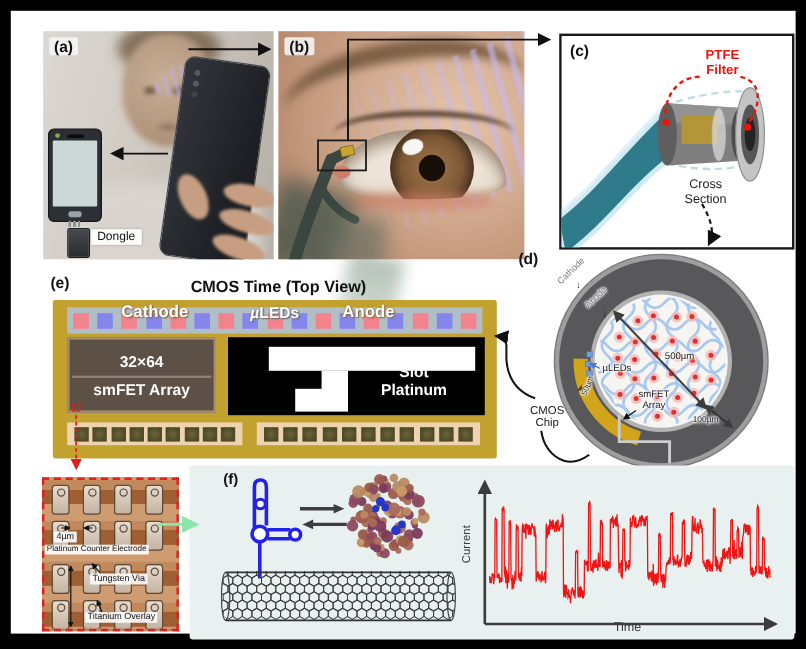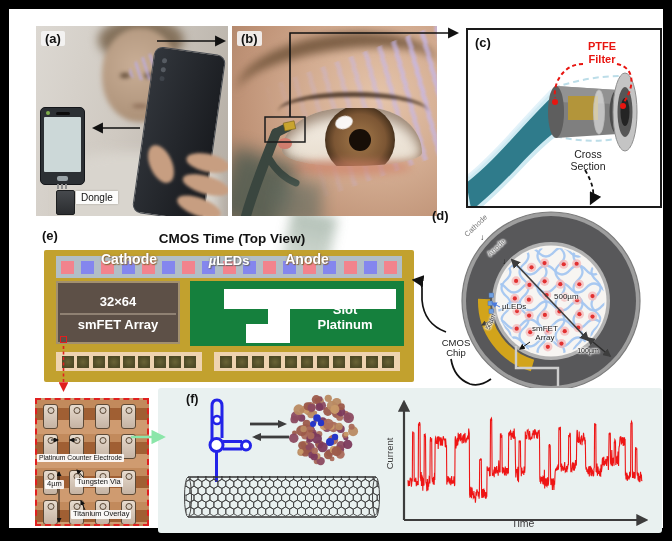--- a/index.html
+++ b/index.html
@@ -55,21 +55,21 @@
   
   #panel-e{left:36px;top:226px;width:392px;height:158px;}
   .etitle{position:absolute;left:0;top:5px;width:100%;text-align:center;font-size:13.5px;font-weight:bold;color:#111;}
   .gold{position:absolute;left:8px;top:24px;width:370px;height:132px;background:#c2a12e;border-radius:2px;}
   .ustrip{position:absolute;left:12px;top:6px;width:346px;height:22px;background:#b2bec6;display:flex;align-items:center;justify-content:space-between;padding:0 5px;box-sizing:border-box;}
   .uled{width:13px;height:13px;display:inline-block;}
   .uled-label{position:absolute;left:0;right:0;top:3px;display:block;text-align:center;font-size:13px;font-weight:bold;color:#fff;text-shadow:0 0 2px #777,1px 1px 1px #666;}
   .uled-label::first-letter{font-style:italic;}
   .smfet{position:absolute;left:12px;top:31px;width:124px;height:63px;background:#5d5047;border:2px solid #a2906f;box-sizing:border-box;color:#fff;font-weight:bold;font-size:13px;text-align:center;display:flex;flex-direction:column;justify-content:center;}
   .smfet .l1{border-bottom:2px solid #8f8173;padding-bottom:4px;margin:0 2px 2px 2px;}
-  .antenna{position:absolute;left:146px;top:31px;width:214px;height:65px;background:#15803d;}
+  .antenna{position:absolute;left:146px;top:31px;width:214px;height:65px;background:#000000;}
   .slotw{position:absolute;background:#fff;}
   .anttext{position:absolute;right:4px;top:22px;width:110px;text-align:center;color:#fff;font-weight:bold;font-size:13px;line-height:1.15;}
   .padstrip{position:absolute;top:102px;height:19px;background:#eed3b0;display:flex;align-items:center;justify-content:space-between;padding:0 6px;box-sizing:border-box;}
   .pad{width:12px;height:12px;background:radial-gradient(#6a6436,#4e4a26 70%);filter:blur(.4px);}
   .padlab{position:absolute;left:0;right:0;top:1px;text-align:center;font-size:14px;font-weight:bold;color:#fff;text-shadow:0 0 2px #8a6a3a,1px 1px 1px #8a6a3a;}
   .redmark{position:absolute;left:16px;top:86px;width:7px;height:7px;border:1.6px solid #e02020;box-sizing:border-box;}
   
   #panel-micro{left:35px;top:398px;width:114px;height:128px;border:2px dashed #e02020;box-sizing:border-box;background:#b97f52;background-image:repeating-linear-gradient(180deg,#c28a5c 0 8px,#a05f33 8px 20px,#cf9b70 20px 34px),linear-gradient(90deg,rgba(110,55,18,.15) 0 8px,rgba(255,255,255,0) 8px 28px);overflow:hidden;}
   .pill{position:absolute;width:15px;height:25px;background:linear-gradient(180deg,#e7dbce,#c5b3a3);border:1px solid #5c4936;border-radius:3px;box-sizing:border-box;}
   .pill i{position:absolute;left:50%;top:2px;transform:translateX(-50%);width:5px;height:5px;border:1px solid #5c4936;border-radius:50%;background:#d9cec2;}
@@ -411,21 +411,21 @@
           <marker id="mM" viewBox="0 0 10 10" refX="8" refY="5" markerWidth="5" markerHeight="5" orient="auto-start-reverse">
             <path d="M0,0L10,5L0,10Z" fill="#111"></path>
           </marker>
         </defs>
       <line x1="14" y1="40" x2="21" y2="40" stroke="#111" stroke-width="1" marker-end="url(#mM)"></line>
       <line x1="40" y1="40" x2="33" y2="40" stroke="#111" stroke-width="1" marker-end="url(#mM)"></line>
       <line x1="22" y1="72" x2="22" y2="122" stroke="#111" stroke-width="1" marker-start="url(#mM)" marker-end="url(#mM)"></line>
       <line x1="46" y1="77" x2="40" y2="70" stroke="#111" stroke-width="1" marker-end="url(#mM)"></line>
       <line x1="48" y1="110" x2="44" y2="101" stroke="#111" stroke-width="1" marker-end="url(#mM)"></line>
     </svg>
-    <div class="mlab" style="left:8px;top:43px;margin-top:37px;">4µm</div>
+    <div class="mlab" style="left:8px;top:43px;">4µm</div>
     <div class="mlab" style="left:0px;top:54px;font-size:6.8px;">Platinum Counter Electrode</div>
     <div class="mlab" style="left:38px;top:78px;">Tungsten Via</div>
     <div class="mlab" style="left:8px;top:88px;margin-top:40px;">17µm</div>
     <div class="mlab" style="left:14px;top:110px;margin-left:20px;">Titanium Overlay</div>
   </div>
 
   <div id="panel-f" class="panel">
     <div class="plabel" style="left:28px;top:4px;font-size:12.5px;">(f)</div>
     <svg class="abs" style="left:35px;top:6px;" width="60" height="92" viewBox="0 0 60 92">
       <g stroke="#2323e8" fill="none" stroke-width="3">

